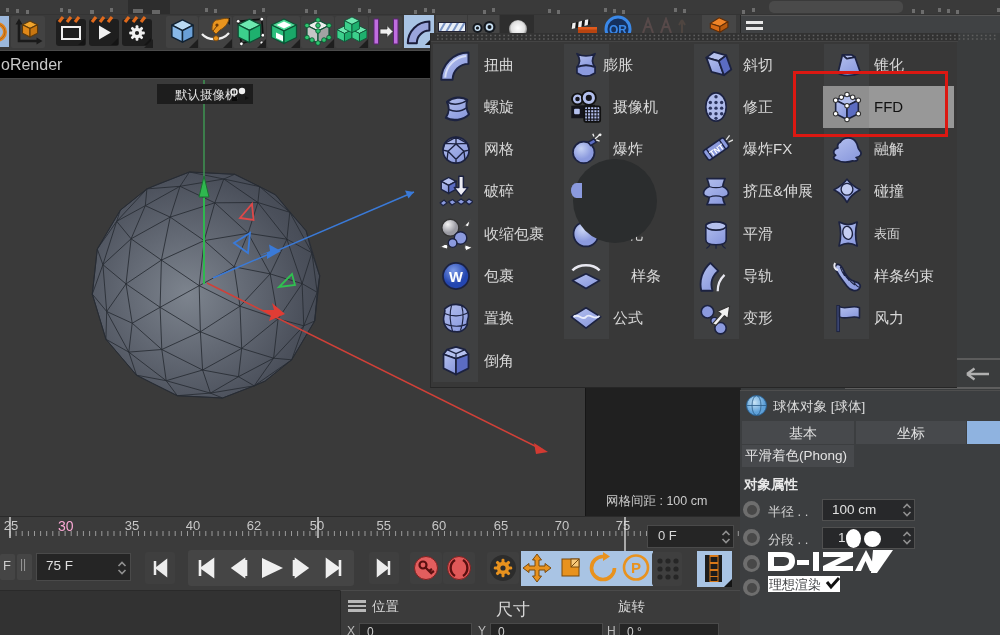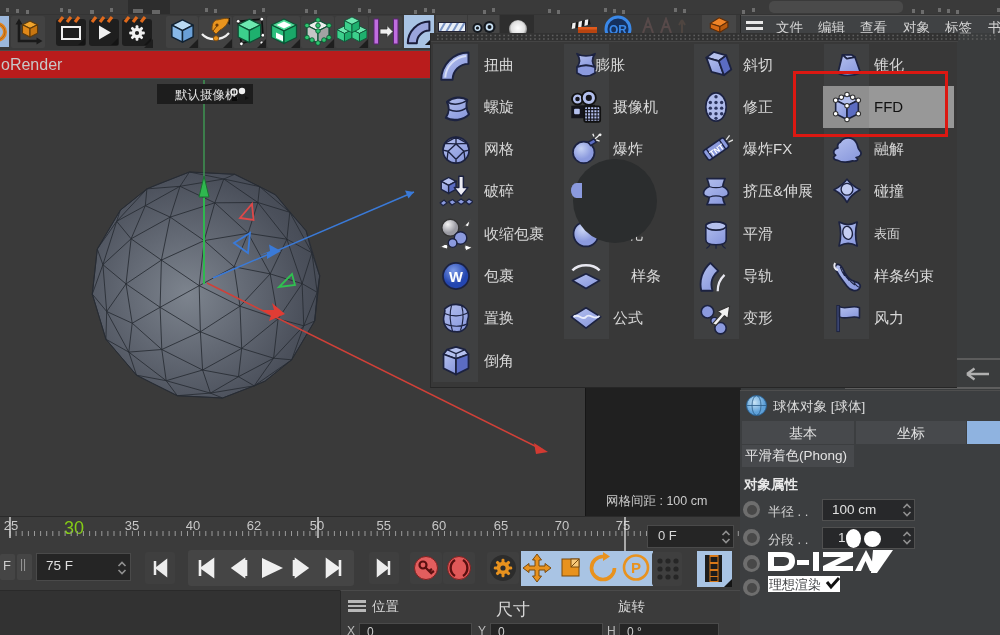--- a/index.html
+++ b/index.html
@@ -266,21 +266,21 @@
     </svg>
     <div style="position:absolute;left:702px;top:15px;width:34px;height:18px;background:#464646"></div>
     <svg style="position:absolute;left:706px;top:17px" width="27" height="16" viewBox="0 0 27 20">
       <g stroke="#5c2c08" stroke-width="1.3" stroke-linejoin="round">
         <path d="M13 1 l11 5 l-10 6 l-12 -4 Z" fill="#f08428"></path>
         <path d="M2 8 l12 4 l0 7 l-12 -5 Z" fill="#d86a14"></path>
         <path d="M24 6 l0 7 l-10 6 l0 -7 Z" fill="#b85a0e"></path>
       </g>
     </svg>
 
-<div style="position:absolute;left:0;top:50px;width:585px;height:29px;background:#b91c1c;border-top:1px solid #4a4a4a;border-bottom:1px solid #484848;z-index:5">
+<div style="position:absolute;left:0;top:50px;width:585px;height:29px;background:#000000;border-top:1px solid #4a4a4a;border-bottom:1px solid #484848;z-index:5">
   <div style="position:absolute;left:1px;top:5px;font-size:16px;color:#c8c8c8">oRender</div>
 </div>
 <svg style="position:absolute;left:0;top:80px;z-index:4" width="740" height="436" viewBox="0 80 740 436">
   <defs>
     <radialGradient id="sphg" cx="0.42" cy="0.54" r="0.66">
       <stop offset="0" stop-color="#7d848e"></stop>
           <stop offset="0.4" stop-color="#636974"></stop>
           <stop offset="0.78" stop-color="#4b505b"></stop>
           <stop offset="1" stop-color="#424751"></stop>
     </radialGradient>
@@ -313,28 +313,20 @@
   <div style="position:absolute;left:20px;top:105px;font-size:12.5px;color:#cacaca;white-space:nowrap">网格间距 : 100 cm</div>
 </div>
 
 <div style="position:absolute;left:740px;top:15px;width:260px;height:375px;background:#3a3c3d;border-left:1px solid #262626;z-index:6">
   <div style="position:absolute;left:0;top:0;width:260px;height:18px;background:#404244;border-top:1px solid #555"></div>
 </div>
 <div style="position:absolute;left:746px;top:21px;width:17px;height:10px;z-index:7">
   <div style="position:absolute;left:0;top:0;width:17px;height:3.2px;background:#e8e8e8"></div>
   <div style="position:absolute;left:0;top:5.5px;width:17px;height:3.2px;background:#e8e8e8"></div>
 </div>
-<div style="position:absolute;left:0;top:0;width:1000px;height:33px;z-index:7">
-      <div style="position:absolute;left:776px;top:19px;font-size:13.5px;color:#d4d4d4;white-space:nowrap">文件</div>
-      <div style="position:absolute;left:818px;top:19px;font-size:13.5px;color:#d4d4d4;white-space:nowrap">编辑</div>
-      <div style="position:absolute;left:860px;top:19px;font-size:13.5px;color:#d4d4d4;white-space:nowrap">查看</div>
-      <div style="position:absolute;left:903px;top:19px;font-size:13.5px;color:#d4d4d4;white-space:nowrap">对象</div>
-      <div style="position:absolute;left:945px;top:19px;font-size:13.5px;color:#d4d4d4;white-space:nowrap">标签</div>
-      <div style="position:absolute;left:988px;top:19px;font-size:13.5px;color:#d4d4d4;white-space:nowrap">书</div>
-    </div>
 <div style="position:absolute;left:956px;top:358px;width:44px;height:2px;background:#5c5c5c;z-index:7"></div>
 <div style="position:absolute;left:845px;top:387px;width:155px;height:2px;background:#5e5e5e;z-index:7"></div>
 <svg style="position:absolute;left:965px;top:366px;z-index:7" width="27" height="16" viewBox="0 0 27 16">
       <path d="M2 8 L24 8 M2 8 L9.5 2.5 M2 8 L9.5 13.5" stroke="#b0b0b0" stroke-width="2.4" fill="none"></path>
     </svg>
 
 <div style="position:absolute;left:740px;top:390px;width:260px;height:245px;background:#3c3e40;border-top:1px solid #4e4e4e;z-index:6">
   <svg style="position:absolute;left:6px;top:4px" width="21" height="21" viewBox="0 0 21 21">
         <defs>
           <radialGradient id="hsp" cx="0.4" cy="0.35">
@@ -392,21 +384,21 @@
   <path d="M3 28 L75 28 L75 44 L3 44 Z"></path>
  </g>
  <g fill="#3c3e40" font-family="Liberation Sans,sans-serif" font-size="13">
   <text x="4" y="41">理想渲染</text>
  </g>
  <path d="M60 34 l4 5 l8 -9" stroke="#111" stroke-width="3" fill="none" transform="translate(2,0)"></path>
 </svg>
 
 <div style="position:absolute;left:0;top:516px;width:740px;height:36px;background:#3b3b3b;border-top:1px solid #2a2a2a;z-index:6">
  <div style="position:absolute;left:-2px;top:1px;width:26px;text-align:center;font-size:13px;color:#c8c8c8">25</div>
-      <div style="position:absolute;left:58px;top:1px;width:26px;text-align:right;font-size:18px;color:#84cc16">30</div>
+      <div style="position:absolute;left:58px;top:1px;width:26px;text-align:left;font-size:14px;color:#f9a8d4">30</div>
       <div style="position:absolute;left:119px;top:1px;width:26px;text-align:center;font-size:13px;color:#c8c8c8">35</div>
       <div style="position:absolute;left:180px;top:1px;width:26px;text-align:center;font-size:13px;color:#c8c8c8">40</div>
       <div style="position:absolute;left:241px;top:1px;width:26px;text-align:center;font-size:13px;color:#c8c8c8">62</div>
       <div style="position:absolute;left:304px;top:1px;width:26px;text-align:center;font-size:13px;color:#c8c8c8">50</div>
       <div style="position:absolute;left:365px;top:1px;width:26px;text-align:right;font-size:13px;color:#c8c8c8">55</div>
       <div style="position:absolute;left:426px;top:1px;width:26px;text-align:center;font-size:13px;color:#c8c8c8">60</div>
       <div style="position:absolute;left:488px;top:1px;width:26px;text-align:center;font-size:13px;color:#c8c8c8">65</div>
       <div style="position:absolute;left:549px;top:1px;width:26px;text-align:center;font-size:13px;color:#c8c8c8">70</div>
       <div style="position:absolute;left:610px;top:1px;width:26px;text-align:center;font-size:13px;color:#c8c8c8">75</div>
  <svg style="position:absolute;left:0;top:0" width="740" height="36" viewBox="0 0 740 36">
@@ -658,21 +650,21 @@
       <div style="position:absolute;left:138px;top:14.5px;width:34px;height:34px"><svg width="34" height="34" viewBox="0 0 30 30">
           <defs>
             <linearGradient id="gu" x1="0" y1="0" x2="0.7" y2="1">
               <stop offset="0" stop-color="#b4c0ee"></stop>
               <stop offset="1" stop-color="#8b9ade"></stop>
             </linearGradient>
           </defs>
           <path d="M7 5 C12 7.5 18 7.5 23 5 C20 9 20 13 23 17 C18 15 12 15 7 17 C10 13 10 9 7 5 Z" fill="url(#gu)" stroke="#1c2240" stroke-width="1.5" stroke-linejoin="round"></path>
           <path d="M7 17 C12 15 18 15 23 17 L23 22 C18 25.5 12 25.5 7 22 Z" fill="#8b9ade" stroke="#1c2240" stroke-width="1.5" stroke-linejoin="round"></path>
         </svg></div>
-      <div style="position:absolute;left:164px;top:22.5px;font-size:15px;color:#d8d8d8;white-space:nowrap">膨胀</div>
+      <div style="position:absolute;left:172px;top:22.5px;font-size:15px;color:#d8d8d8;white-space:nowrap">膨胀</div>
       <div style="position:absolute;left:138px;top:56.8px;width:34px;height:34px"><svg width="34" height="34" viewBox="0 0 30 30">
           <g stroke="#111" stroke-width="1.6">
             <circle cx="7.5" cy="8" r="4.8" fill="#b4c0ee"></circle>
             <circle cx="17.5" cy="7" r="6.2" fill="#b4c0ee"></circle>
           </g>
           <circle cx="7.5" cy="8" r="2" fill="#15151c"></circle>
           <circle cx="17.5" cy="7" r="2.7" fill="#15151c"></circle>
           <path d="M2 14 L23 13 L23 25 L2 25 Z" fill="#15151c"></path>
           <rect x="4.5" y="16.5" width="5" height="5" rx="1" fill="#b4c0ee"></rect>
           <rect x="13.5" y="14.5" width="14" height="13.5" rx="1.5" fill="#b4c0ee" stroke="#111" stroke-width="1.6"></rect>

